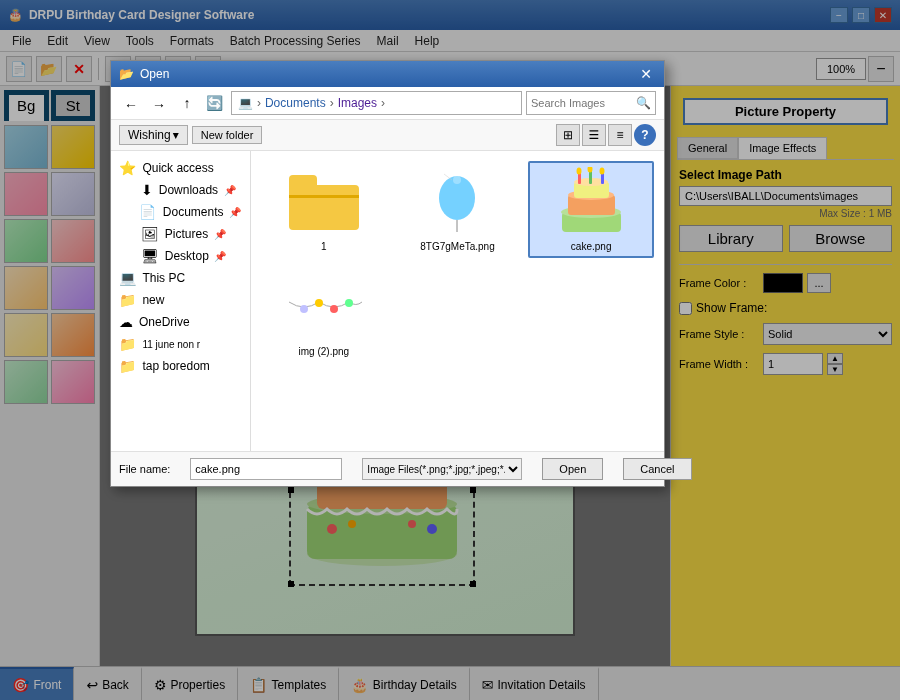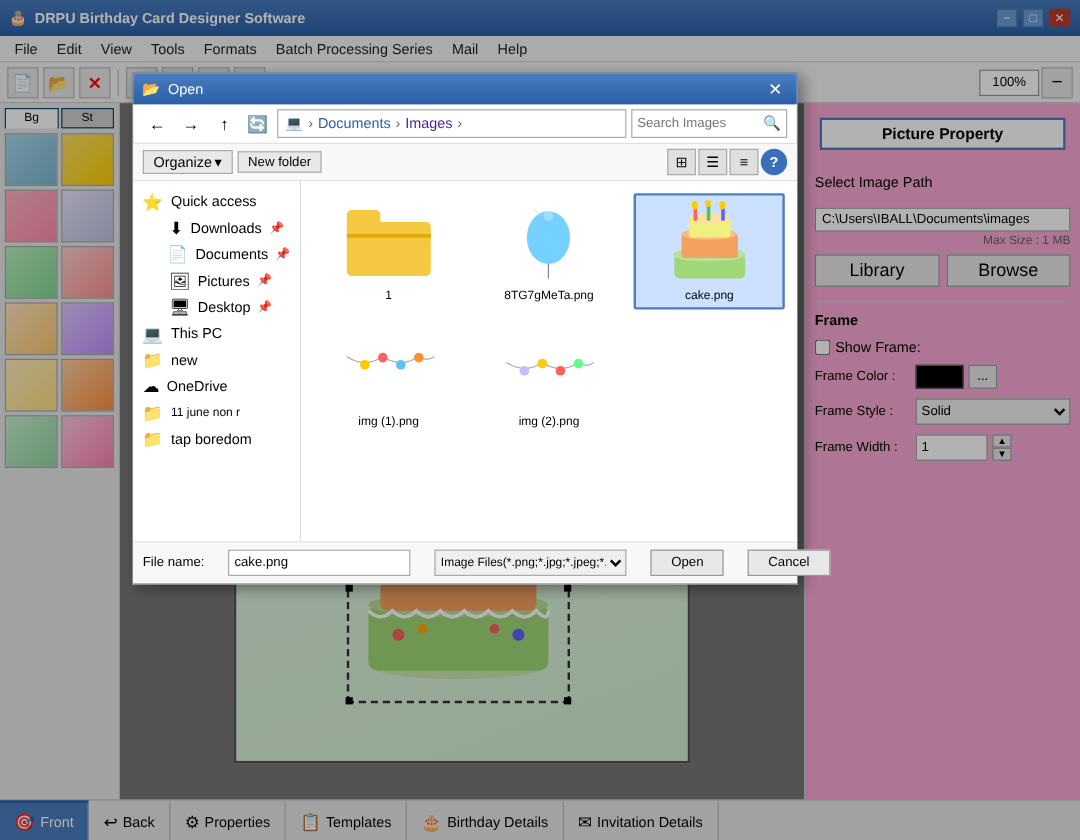--- a/index.html
+++ b/index.html
@@ -86,23 +86,23 @@
     .panel-tabs {
       display: flex;
       gap: 2px;
       margin-bottom: 4px;
     }
     .panel-tab {
       flex: 1;
       text-align: center;
       padding: 2px 4px;
       background: #d0d0d0;
-      border: 1px solid #0c4a6e;
-      cursor: pointer;
-      font-size: 10px;
+      border: 5px solid #0c4a6e;
+      cursor: pointer;
+      font-size: 15px;
     }
     .panel-tab.active { background: white; border-bottom: none; }
     .bg-grid {
       display: grid;
       grid-template-columns: 1fr 1fr;
       gap: 3px;
     }
     .bg-thumb {
       width: 44px; height: 44px;
       border: 1px solid #aaa;
@@ -124,21 +124,21 @@
       height: 520px;
       background: #e8f4e8;
       position: relative;
       overflow: hidden;
       border: 2px solid #555;
     }
 
     
     .right-panel {
       width: 230px;
-      background: #f9a8d4;
+      background: #fde047;
       border-left: 1px solid #ccc;
       display: flex;
       flex-direction: column;
     }
     .picture-property-header {
       background: white;
       border: 2px solid #4a7ebf;
       text-align: center;
       padding: 4px 8px;
       font-weight: bold;
@@ -161,22 +161,22 @@
       background: white;
       border-bottom: none;
       color: #000;
     }
     .prop-content {
       padding: 8px;
       flex: 1;
       overflow-y: auto;
     }
     .prop-section-label {
-      font-weight: normal;
-      margin-bottom: 14px;
+      font-weight: bold;
+      margin-bottom: 4px;
       font-size: 12px;
     }
     .path-input {
       width: 100%;
       border: 1px solid #999;
       padding: 3px 5px;
       font-size: 11px;
       background: white;
       margin-bottom: 2px;
     }
@@ -675,39 +675,42 @@
           <div>Deal with boredom with a shun.</div>
         </div>
       </div>
     </div>
   </div>
 
   <div class="right-panel">
     <div style="padding:6px;">
       <div class="picture-property-header">Picture Property</div>
     </div>
+    <div class="property-tabs">
+      <div class="prop-tab">General</div>
+      <div class="prop-tab active">Image Effects</div>
+    </div>
     <div class="prop-content">
       <div class="prop-section-label">Select Image Path</div>
       <input class="path-input" type="text" value="C:\Users\IBALL\Documents\images" style="">
       <div class="max-size-text">Max Size : 1 MB</div>
       <div class="path-buttons">
         <button class="path-btn">Library</button>
         <button class="path-btn">Browse</button>
       </div>
 
       <div class="frame-section">
-        <div class="frame-title">Frame</div>
-        <div class="frame-row">
-          <input type="checkbox" class="frame-checkbox" style="">
-          <span>Show Frame:</span>
-        </div>
         <div class="frame-row">
           <span class="frame-label">Frame Color :</span>
           <div class="color-swatch"></div>
           <button class="ellipsis-btn">...</button>
+        </div>
+        <div class="frame-row">
+          <input type="checkbox" class="frame-checkbox" style="">
+          <span>Show Frame:</span>
         </div>
         <div class="frame-row">
           <span class="frame-label">Frame Style :</span>
           <select class="frame-select">
             <option>Solid</option>
             <option>Dashed</option>
             <option>Dotted</option>
           </select>
         </div>
         <div class="frame-row">
@@ -775,21 +778,21 @@
         <span class="breadcrumb-sep">›</span>
       </div>
       <div class="search-box">
         <input class="search-input" type="text" placeholder="Search Images" style="">
         <span class="search-icon">🔍</span>
       </div>
     </div>
 
     <div class="dialog-view-toolbar">
       <button class="organize-btn">
-        <span>Organize</span>
+        <span>Wishing</span>
         <span>▾</span>
       </button>
       <button class="new-folder-btn">New folder</button>
       <div class="view-icons">
         <button class="view-btn">⊞</button>
         <button class="view-btn">☰</button>
         <button class="view-btn">≡</button>
         <button class="help-btn">?</button>
       </div>
     </div>
@@ -890,32 +893,20 @@
               <rect x="47" y="5" width="3" height="12" rx="1" fill="#6060ff"></rect>
 
               <ellipse cx="25" cy="4" rx="2.5" ry="3.5" fill="#ffcc00"></ellipse>
               <ellipse cx="36" cy="2" rx="2.5" ry="3.5" fill="#ffcc00"></ellipse>
               <ellipse cx="48" cy="4" rx="2.5" ry="3.5" fill="#ffcc00"></ellipse>
             </svg>
           </div>
           <span class="file-name">cake.png</span>
         </div>
 
-        <div class="file-item">
-          <div class="file-thumb">
-            <svg width="80" height="50" viewBox="0 0 80 50">
-              <path d="M5 15 Q20 25 35 15 Q50 25 65 15 Q72 20 78 15" stroke="#aaa" stroke-width="1" fill="none"></path>
-              <circle cx="20" cy="22" r="4" fill="#ffcc00"></circle>
-              <circle cx="35" cy="16" r="4" fill="#ff6060"></circle>
-              <circle cx="50" cy="22" r="4" fill="#60c0ff"></circle>
-              <circle cx="65" cy="16" r="4" fill="#ff9030"></circle>
-            </svg>
-          </div>
-          <span class="file-name">img (1).png</span>
-        </div>
 
         <div class="file-item">
           <div class="file-thumb">
             <svg width="80" height="50" viewBox="0 0 80 50">
               <path d="M5 20 Q20 30 35 20 Q50 30 65 20 Q72 25 78 20" stroke="#aaa" stroke-width="1" fill="none"></path>
               <circle cx="20" cy="27" r="4" fill="#c0c0ff"></circle>
               <circle cx="35" cy="21" r="4" fill="#ffcc00"></circle>
               <circle cx="50" cy="27" r="4" fill="#ff6060"></circle>
               <circle cx="65" cy="21" r="4" fill="#60ff90"></circle>
             </svg>

